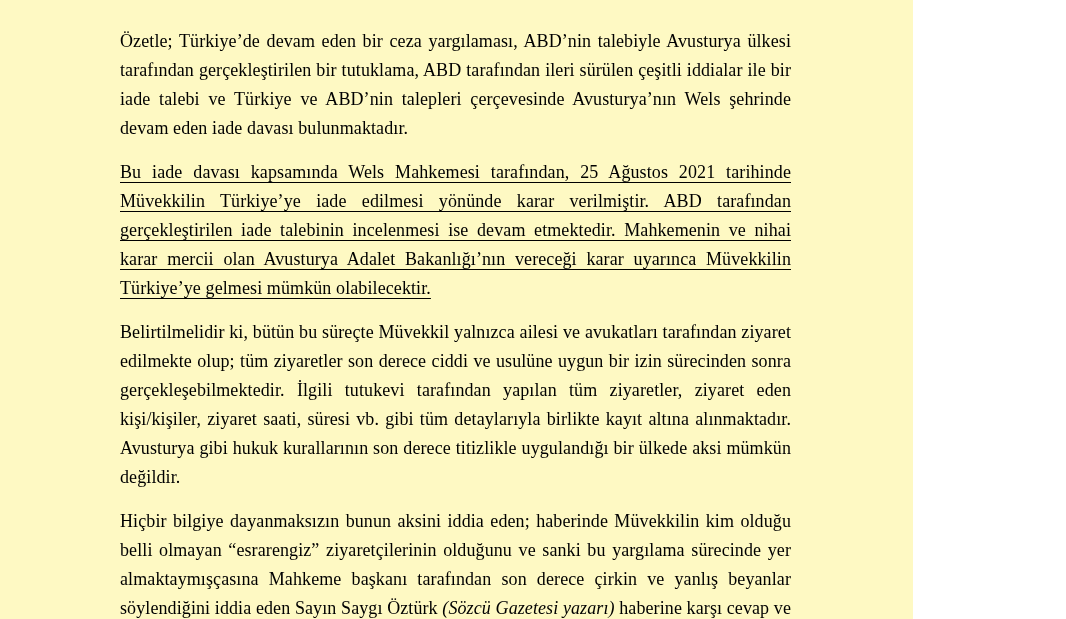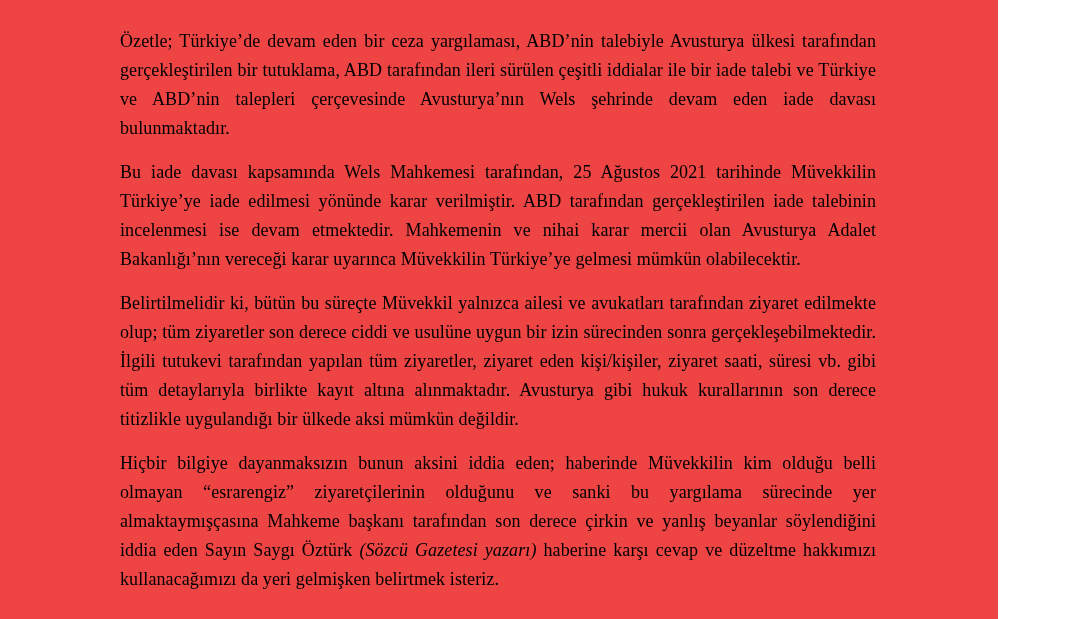--- a/index.html
+++ b/index.html
@@ -9,35 +9,36 @@
   }
   body {
     width: 1066px;
     height: 619px;
     overflow: hidden;
     font-family: "Liberation Serif", "DejaVu Serif", serif;
     color: #000000;
   }
   .page {
     box-sizing: border-box;
-    width: 998px;
+    width: 913px;
     height: 619px;
     padding: 27px 122px 0 120px;
-    background: #ef4444;
+    background: #fef9c3;
   }
   .doc-body p {
     margin: 0 0 15px 0;
     font-size: 18px;
     line-height: 29px;
     text-align: justify;
     text-justify: inter-word;
     letter-spacing: 0.1px;
     color: #000000;
   }
   .doc-body p.underlined {
+    text-decoration: underline;
     text-underline-offset: 4px;
     text-decoration-thickness: 1.4px;
   }
   .doc-body span.italic {
     font-style: italic;
   }
 </style>
 </head>
 <body>
 

